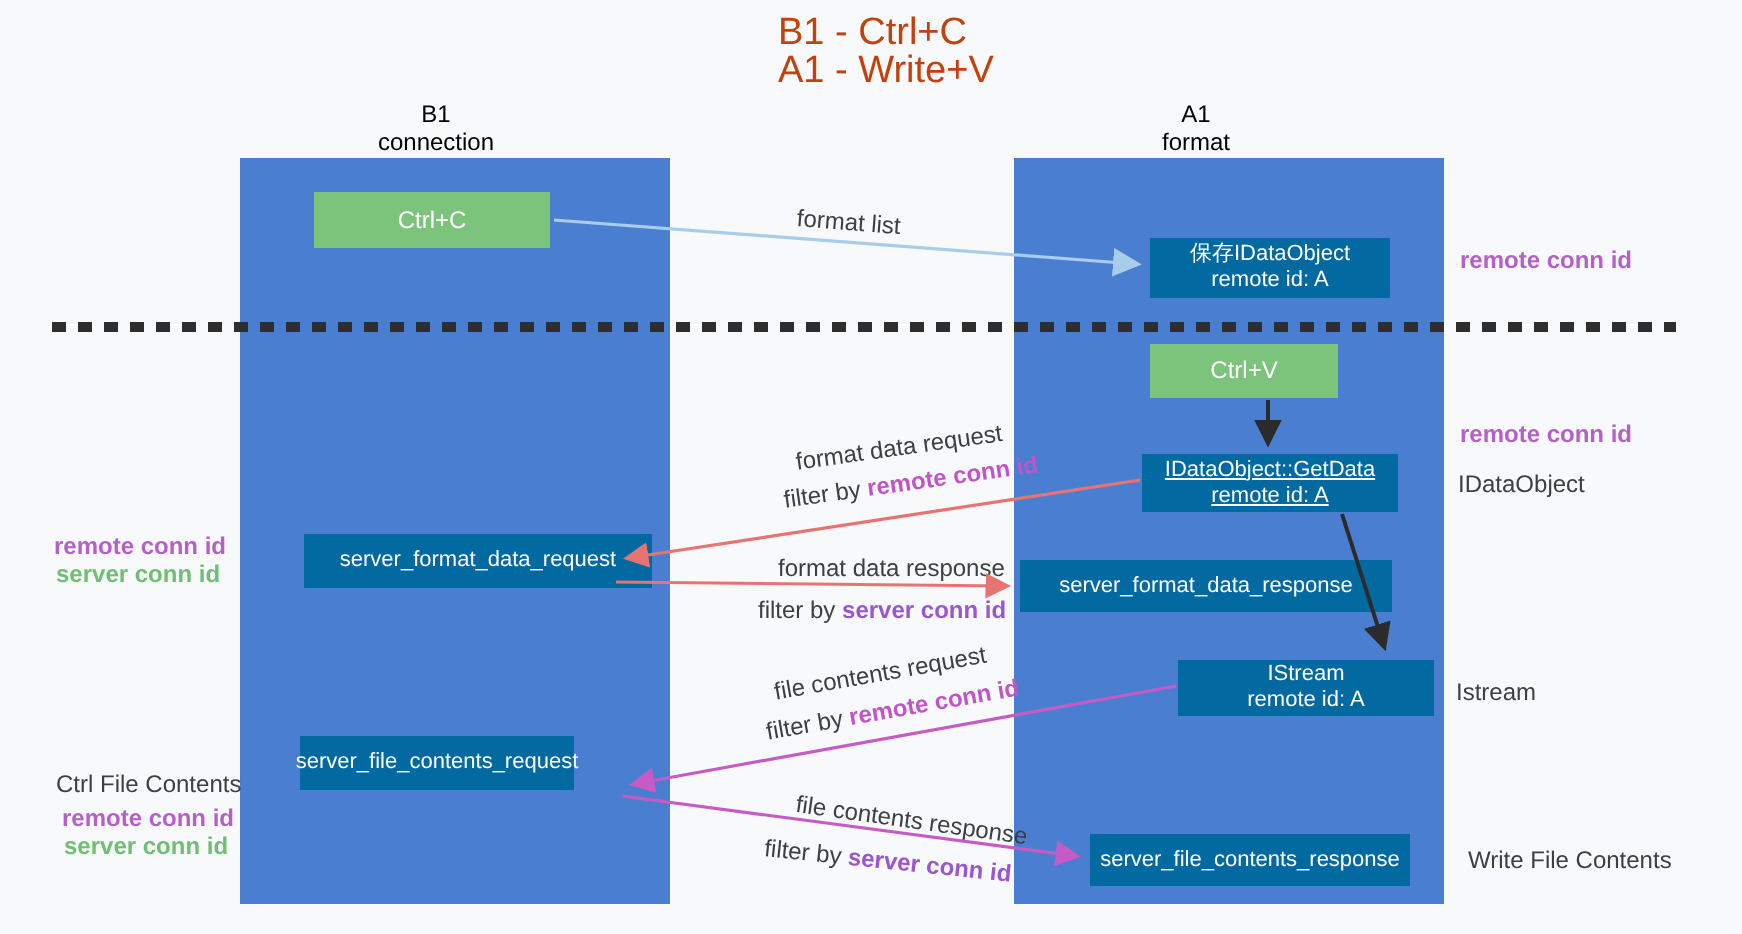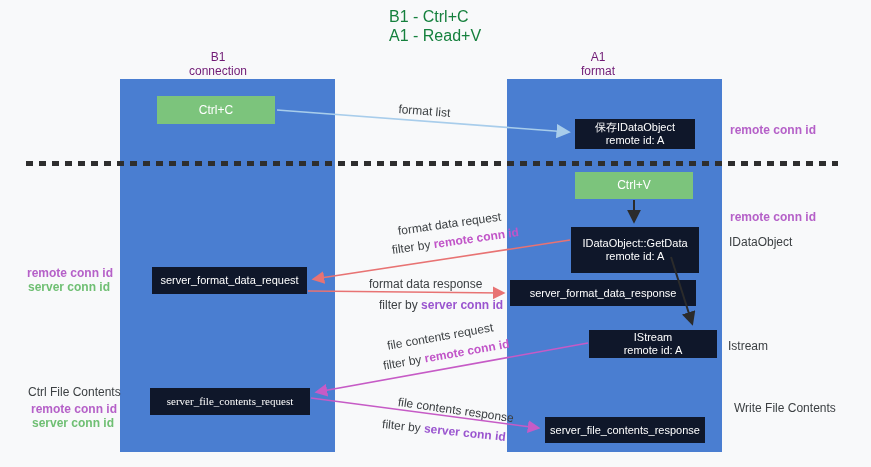--- a/index.html
+++ b/index.html
@@ -4,55 +4,55 @@
 <style>
   html,body{margin:0;padding:0;}
   body{
     width:871px;height:467px;position:relative;overflow:hidden;
     background:#f8f9fa;
     font-family:"Liberation Sans", sans-serif;
     color:#3c4043;
   }
   .abs{position:absolute;}
   .title{
-    left:389px;top:7px;font-size:16px;line-height:19px;color:#15803d;white-space:pre;
+    left:389px;top:7px;font-size:19px;line-height:19px;color:#c2410c;white-space:pre;
   }
   .col-header{
-    top:50px;width:140px;text-align:center;font-size:12px;line-height:14px;color:#701a75;
+    top:50px;width:140px;text-align:center;font-size:12px;line-height:14px;color:#000000;
   }
   .column{
     background:#4a7ed1;width:215px;height:373px;top:79px;
   }
   .node{
     display:flex;flex-direction:column;align-items:center;justify-content:center;
     color:#ffffff;text-align:right;font-size:11px;line-height:13px;
     box-sizing:border-box;
   }
   .green{background:#7cc47c;font-size:12px;}
-  .orange{background:#0f172a;}
+  .orange{background:#0369a1;}
   .dashed-line{
     left:26px;top:161px;width:812px;height:5px;
     background:repeating-linear-gradient(90deg,#2e2e2e 0 7px,transparent 7px 13px);
   }
   .alabel{
     position:absolute;font-size:12px;color:#3c4043;white-space:nowrap;
     transform-origin:left top;
   }
   .kw{font-weight:700;}
   .kw-remote{color:#c155c8;}
   .kw-server-purple{color:#9a55cf;}
   .side-label{position:absolute;font-size:12px;white-space:nowrap;}
   .side-remote{color:#b560c8;font-weight:700;}
   .side-server{color:#6fbf73;font-weight:700;}
   svg.overlay{position:absolute;left:0;top:0;pointer-events:none;}
 </style>
 </head>
 <body>
 
-<div class="abs title"><span>B1 - Ctrl+C</span><br><span>A1 - Read+V</span></div>
+<div class="abs title"><span>B1 - Ctrl+C</span><br><span>A1 - Write+V</span></div>
 
 <div class="abs col-header" style="left:148px;">
   <span>B1</span><br>
   <span>connection</span>
 </div>
 <div class="abs col-header" style="left:528px;">
   <span>A1</span><br>
   <span>format</span>
 </div>
 
@@ -63,77 +63,77 @@
 
 <div class="abs node green" style="left:157px;top:96px;width:118px;height:28px;">
     <span>Ctrl+C</span>
   </div>
 
 <div class="abs node orange" style="left:575px;top:119px;width:120px;height:30px;">
   <span>保存IDataObject</span>
   <span>remote id: A</span>
 </div>
 
-<div class="abs node green" style="left:575px;top:172px;width:118px;height:27px;">
+<div class="abs node green" style="left:575px;top:172px;width:94px;height:27px;">
     <span>Ctrl+V</span>
   </div>
 
-<div class="abs node orange" style="left:571px;top:227px;width:128px;height:46px;">
+<div class="abs node orange" style="left:571px;top:227px;width:128px;height:29px;text-decoration:underline;">
   <span>IDataObject::GetData</span>
   <span>remote id: A</span>
 </div>
 
-<div class="abs node orange" style="left:152px;top:267px;width:155px;height:27px;">
+<div class="abs node orange" style="left:152px;top:267px;width:174px;height:27px;">
     <span>server_format_data_request</span>
   </div>
 
 <div class="abs node orange" style="left:510px;top:280px;width:186px;height:26px;">
     <span>server_format_data_response</span>
   </div>
 
 <div class="abs node orange" style="left:589px;top:330px;width:128px;height:28px;">
   <span>IStream</span>
   <span>remote id: A</span>
 </div>
 
-<div class="abs node orange" style="left:150px;top:388px;width:160px;height:27px;font-family:Liberation Serif, serif;">
+<div class="abs node orange" style="left:150px;top:368px;width:137px;height:27px;">
     <span>server_file_contents_request</span>
   </div>
 
 <div class="abs node orange" style="left:545px;top:417px;width:160px;height:26px;">
     <span>server_file_contents_response</span>
   </div>
 
 <div class="alabel" style="left:399px;top:102px;transform:rotate(4.5deg);">format list</div>
 
 <div class="alabel" style="left:397px;top:224px;transform:rotate(-8deg);">format data request</div>
 <div class="alabel" style="left:391px;top:243px;transform:rotate(-8deg);">
   <span>filter by</span> <span class="kw kw-remote">remote conn id</span>
 </div>
 
-<div class="alabel" style="left:369px;top:277px;">format data response</div>
+<div class="alabel" style="left:389px;top:277px;">format data response</div>
 <div class="alabel" style="left:379px;top:298px;">
   <span>filter by</span> <span class="kw kw-server-purple">server conn id</span>
 </div>
 
 <div class="alabel" style="left:386px;top:339px;transform:rotate(-10deg);">file contents request</div>
 <div class="alabel" style="left:382px;top:359px;transform:rotate(-10deg);">
   <span>filter by</span> <span class="kw kw-remote">remote conn id</span>
 </div>
 
 <div class="alabel" style="left:399px;top:395px;transform:rotate(8deg);">file contents response</div>
 <div class="alabel" style="left:383px;top:417px;transform:rotate(6deg);">
   <span>filter by</span> <span class="kw kw-server-purple">server conn id</span>
 </div>
 
 <div class="side-label side-remote" style="left:730px;top:123px;">remote conn id</div>
 <div class="side-label side-remote" style="left:730px;top:210px;">remote conn id</div>
 <div class="side-label" style="left:729px;top:235px;">IDataObject</div>
 <div class="side-label" style="left:728px;top:339px;">Istream</div>
-<div class="side-label" style="left:734px;top:401px;text-align:right;">Write File Contents</div>
+<div class="side-label" style="left:734px;top:423px;text-align:right;">Write File Contents</div>
 
 <div class="side-label side-remote" style="left:27px;top:266px;">remote conn id</div>
 <div class="side-label side-server" style="left:28px;top:280px;">server conn id</div>
 <div class="side-label" style="left:28px;top:385px;">Ctrl File Contents</div>
 <div class="side-label side-remote" style="left:31px;top:402px;">remote conn id</div>
 <div class="side-label side-server" style="left:32px;top:416px;">server conn id</div>
 
 <svg class="overlay" width="871" height="467" viewBox="0 0 871 467">
   <defs>
     <marker id="m-blue" viewBox="0 0 10 10" refX="8" refY="5" markerWidth="9" markerHeight="9" orient="auto">

